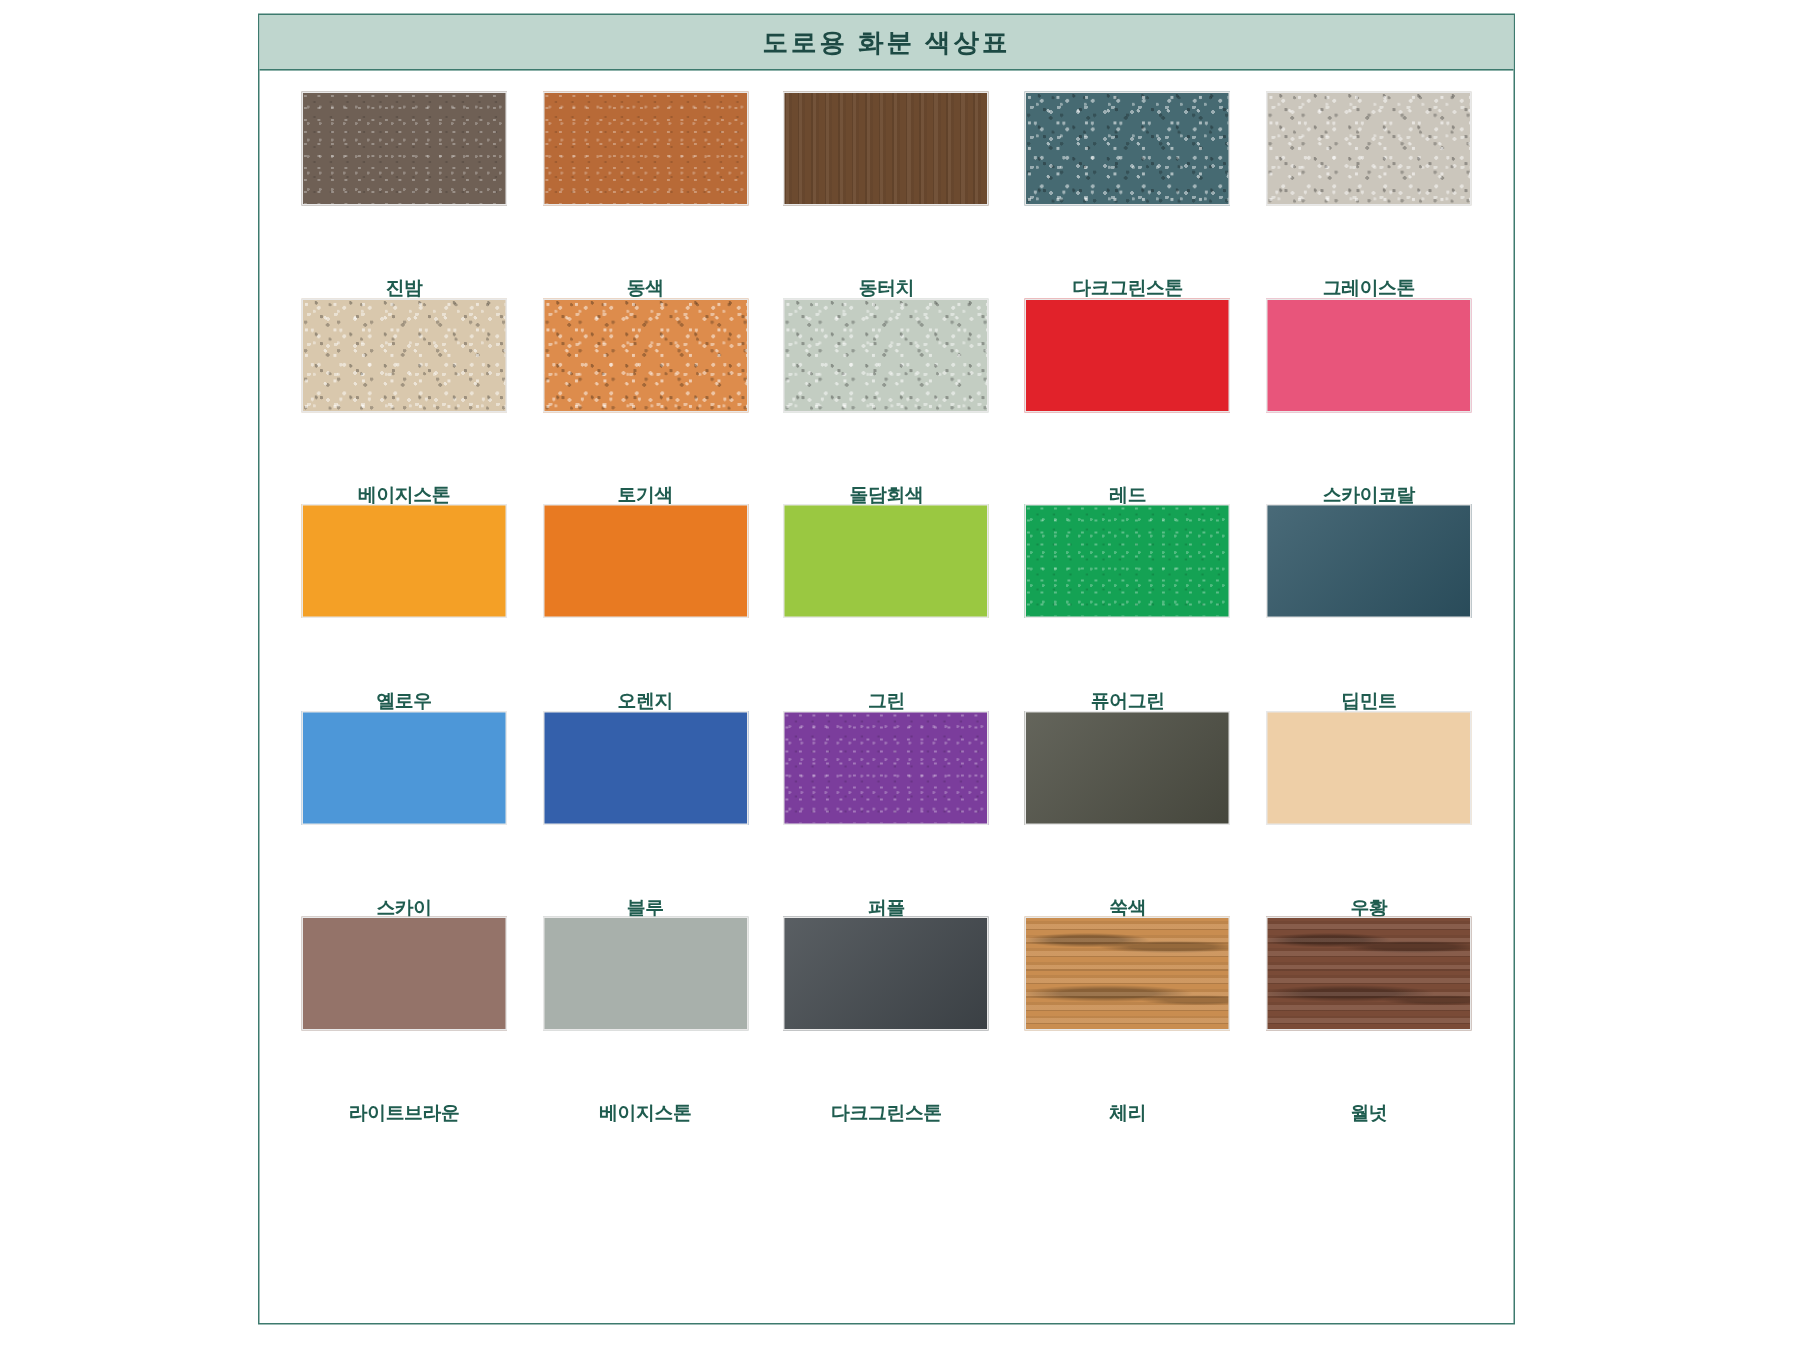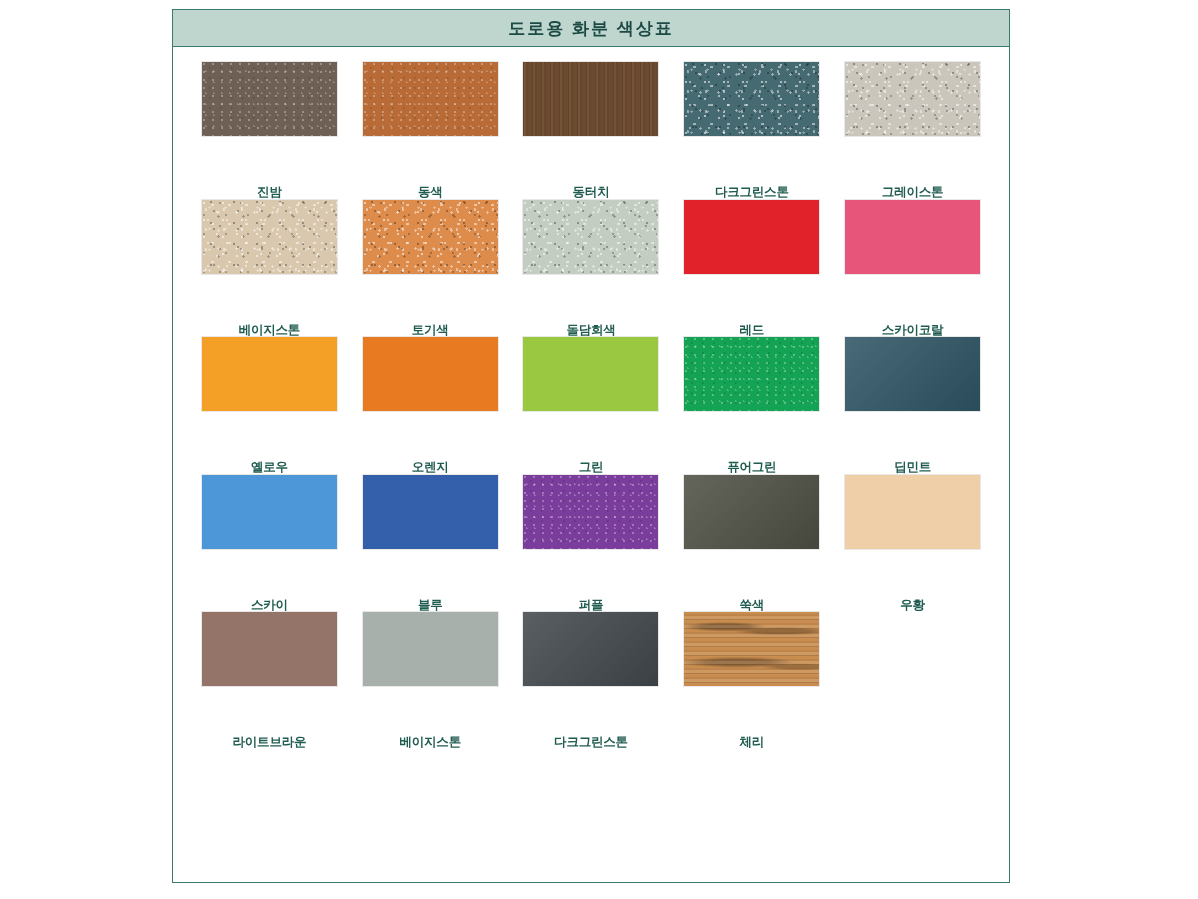--- a/index.html
+++ b/index.html
@@ -237,19 +237,23 @@
         <div class="swatch-label">베이지스톤</div>
       </div>
       <div class="swatch-cell">
         <div class="swatch-box tex-sheen" title="서울기와진회색" style="background: rgb(65, 71, 76);"></div>
         <div class="swatch-label">다크그린스톤</div>
       </div>
       <div class="swatch-cell">
         <div class="swatch-box tex-wood-h" title="체리" style="background: rgb(201, 141, 80);"></div>
         <div class="swatch-label">체리</div>
       </div>
+      <div class="swatch-cell">
+        <div class="swatch-box tex-wood-h" title="월넛" style="background: rgb(122, 75, 55);"></div>
+        <div class="swatch-label">월넛</div>
+      </div>
       <div class="swatch-cell empty"></div>
       <div class="swatch-cell empty"></div>
       <div class="swatch-cell empty"></div>
       <div class="swatch-cell empty"></div>
     </div>
 
 </div>
 
 </body></html>

